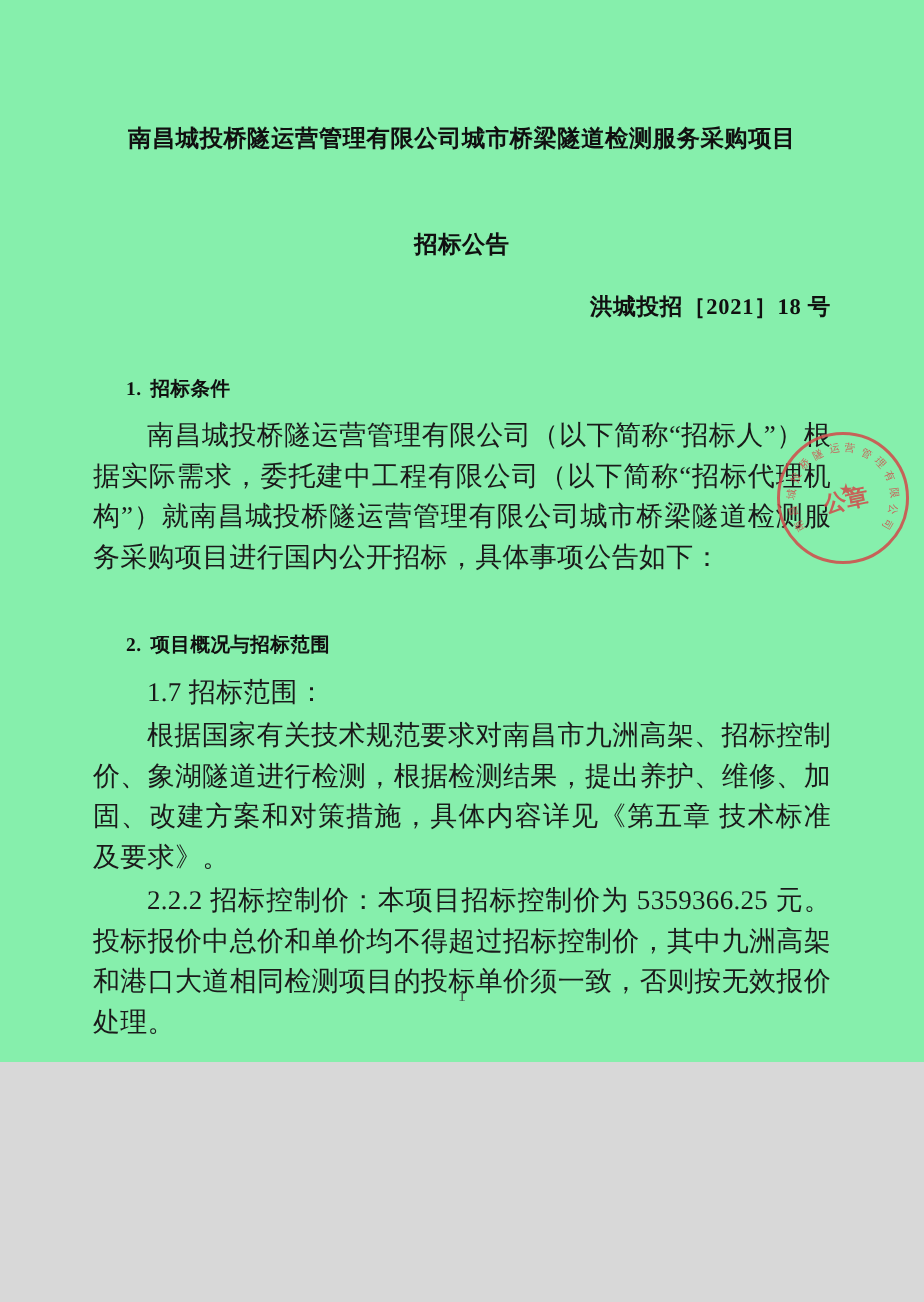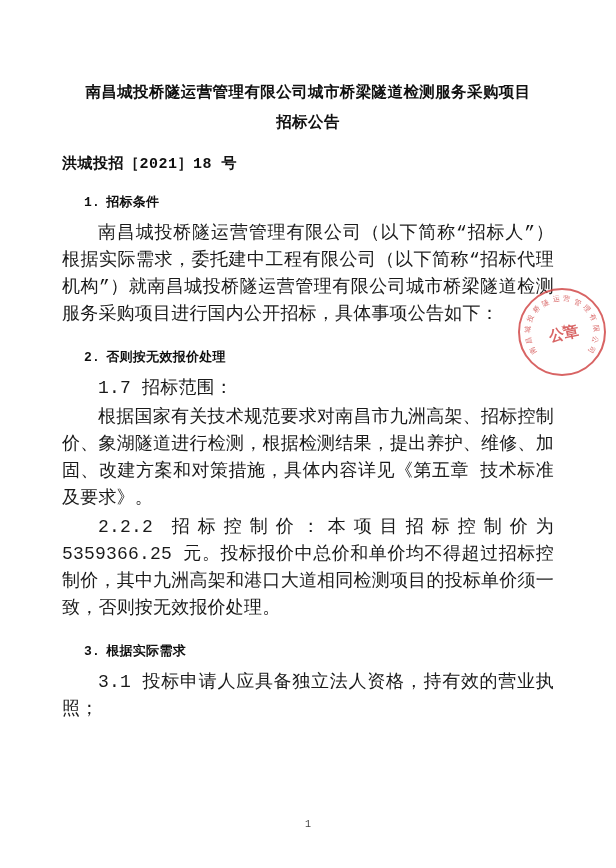--- a/index.html
+++ b/index.html
@@ -6,54 +6,54 @@
     margin: 0;
     padding: 0;
     background: #d8d8d8;
   }
   body {
     font-family: "Liberation Serif", "DejaVu Serif", serif;
   }
   .page {
     position: relative;
     width: 616px;
-    height: 868px;
-    background: #ffffff;
+    height: 708px;
+    background: #86efac;
     margin: 0 auto;
     overflow: hidden;
     box-sizing: border-box;
-    font-family: Liberation Mono, monospace;
   }
   .content {
     position: absolute;
     left: 62px;
     top: 78px;
     width: 492px;
   }
   .doc-title {
     text-align: center;
     font-size: 15.5px;
     font-weight: bold;
     line-height: 30px;
     letter-spacing: 0.4px;
     color: #101010;
   }
   .doc-title .line2 {
     display: block;
+    margin-top: 41px;
   }
   .doc-number {
-    text-align: left;
+    text-align: right;
     font-size: 15px;
     font-weight: bold;
     margin-top: 16px;
     letter-spacing: 0.5px;
     color: #101010;
   }
   .section {
-    margin-top: 20px;
+    margin-top: 36px;
   }
   .section-head {
     font-size: 13px;
     font-weight: bold;
     color: #101010;
     margin-left: 22px;
     margin-bottom: 9px;
     letter-spacing: 0.3px;
   }
   .section-head .num {
@@ -142,21 +142,21 @@
 
     <div class="section">
       <div class="section-head">
         <span class="num">1.</span><span>招标条件</span>
       </div>
       <p class="para">南昌城投桥隧运营管理有限公司（以下简称“招标人”）根据实际需求，委托建中工程有限公司（以下简称“招标代理机构”）就南昌城投桥隧运营管理有限公司城市桥梁隧道检测服务采购项目进行国内公开招标，具体事项公告如下：</p>
     </div>
 
     <div class="section">
       <div class="section-head">
-        <span class="num">2.</span><span>否则按无效报价处理</span>
+        <span class="num">2.</span><span>项目概况与招标范围</span>
       </div>
       <p class="para">1.7 招标范围：</p>
       <p class="para">根据国家有关技术规范要求对南昌市九洲高架、招标控制价、象湖隧道进行检测，根据检测结果，提出养护、维修、加固、改建方案和对策措施，具体内容详见《第五章 技术标准及要求》。</p>
       <p class="para">2.2.2 招标控制价：本项目招标控制价为 5359366.25 元。投标报价中总价和单价均不得超过招标控制价，其中九洲高架和港口大道相同检测项目的投标单价须一致，否则按无效报价处理。</p>
     </div>
 
     <div class="section">
       <div class="section-head">
         <span class="num">3.</span><span>根据实际需求</span>
       </div>

